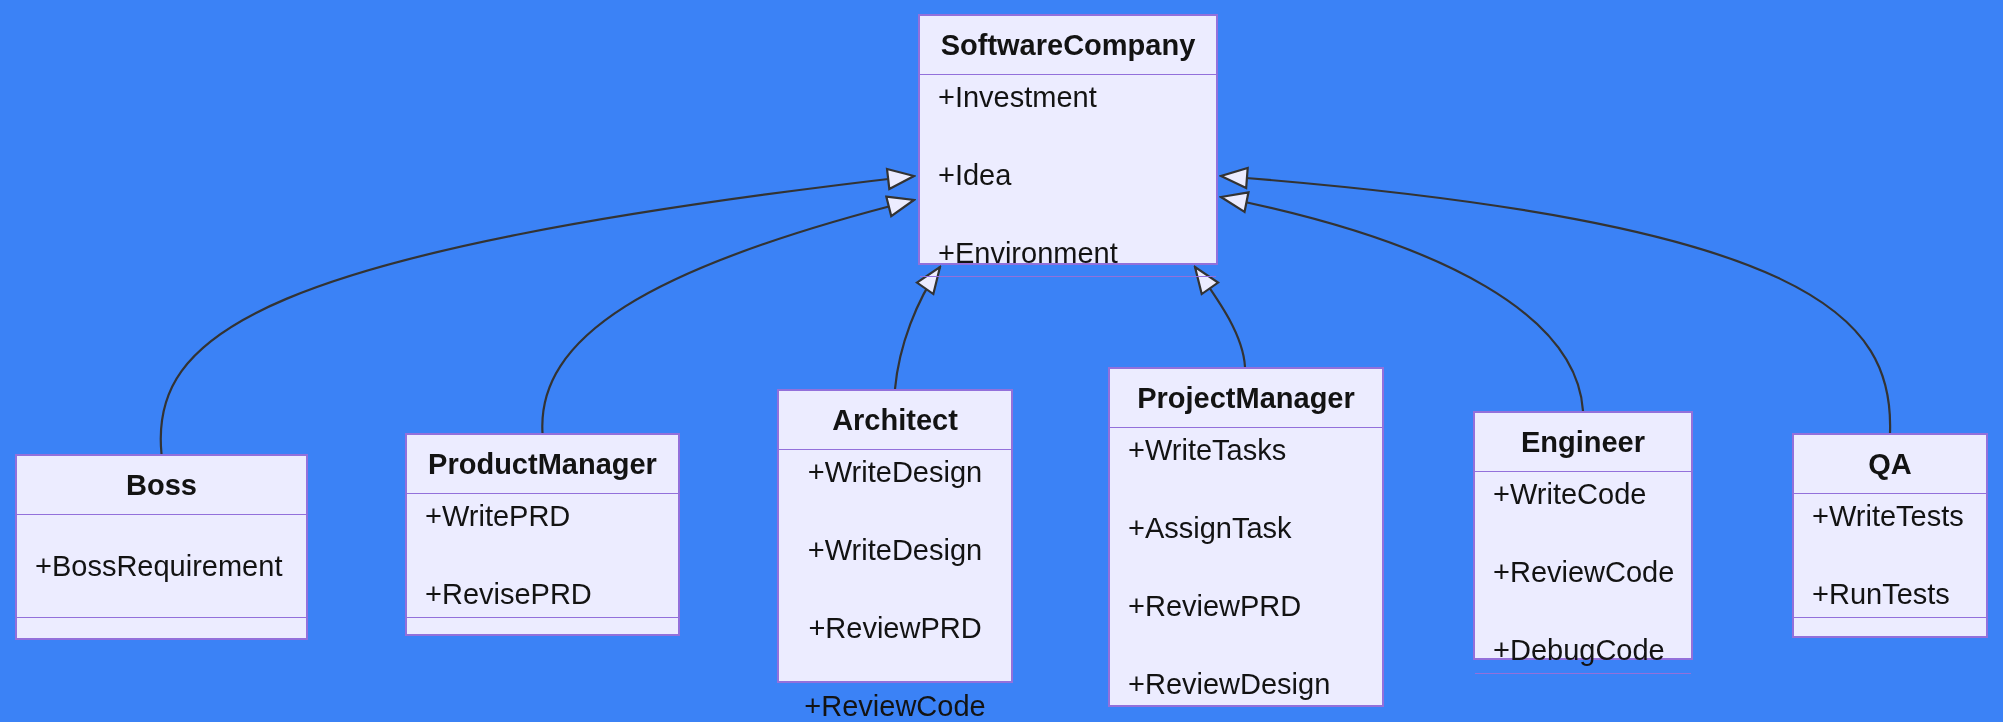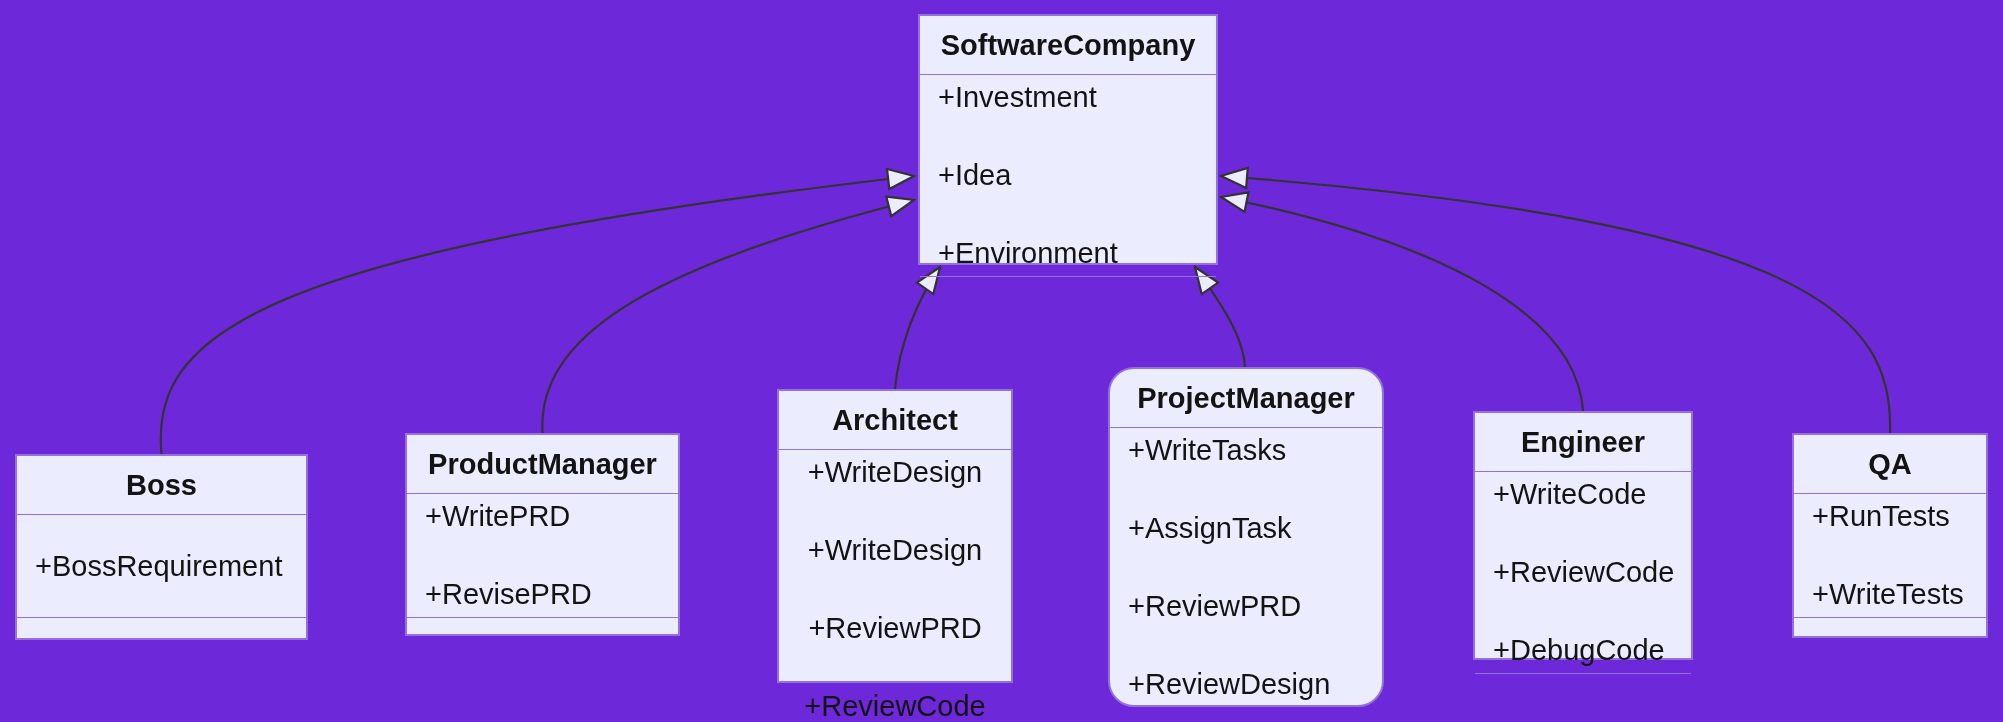--- a/index.html
+++ b/index.html
@@ -4,21 +4,21 @@
 <style>
   html, body {
     margin: 0;
     padding: 0;
     background: #ffffff;
   }
   .diagram-canvas {
     position: relative;
     width: 2003px;
     height: 722px;
-    background: #6d28d9;
+    background: #3b82f6;
     font-family: "Liberation Sans", "DejaVu Sans", sans-serif;
     overflow: hidden;
   }
   .edges-layer {
     position: absolute;
     left: 0;
     top: 0;
     width: 2003px;
     height: 722px;
     pointer-events: none;
@@ -117,21 +117,21 @@
     <div class="class-title">Architect</div>
     <div class="class-attrs">
       <div class="class-attr">+WriteDesign</div>
       <div class="class-attr">+WriteDesign</div>
       <div class="class-attr">+ReviewPRD</div>
       <div class="class-attr">+ReviewCode</div>
     </div>
     <div class="class-methods"></div>
   </div>
 
-  <div class="class-box" style="left:1108px; top:367px; width:276px; height:340px;border-radius:26px;">
+  <div class="class-box" style="left:1108px; top:367px; width:276px; height:340px;">
     <div class="class-title">ProjectManager</div>
     <div class="class-attrs">
       <div class="class-attr">+WriteTasks</div>
       <div class="class-attr">+AssignTask</div>
       <div class="class-attr">+ReviewPRD</div>
       <div class="class-attr">+ReviewDesign</div>
       <div class="class-attr">+ReviewCode</div>
     </div>
     <div class="class-methods"></div>
   </div>
@@ -142,19 +142,19 @@
       <div class="class-attr">+WriteCode</div>
       <div class="class-attr">+ReviewCode</div>
       <div class="class-attr">+DebugCode</div>
     </div>
     <div class="class-methods"></div>
   </div>
 
   <div class="class-box" style="left:1792px; top:433px; width:196px; height:205px;">
     <div class="class-title">QA</div>
     <div class="class-attrs">
+      <div class="class-attr">+WriteTests</div>
       <div class="class-attr">+RunTests</div>
-      <div class="class-attr">+WriteTests</div>
     </div>
     <div class="class-methods"></div>
   </div>
 
 </div>
 
 </body></html>

